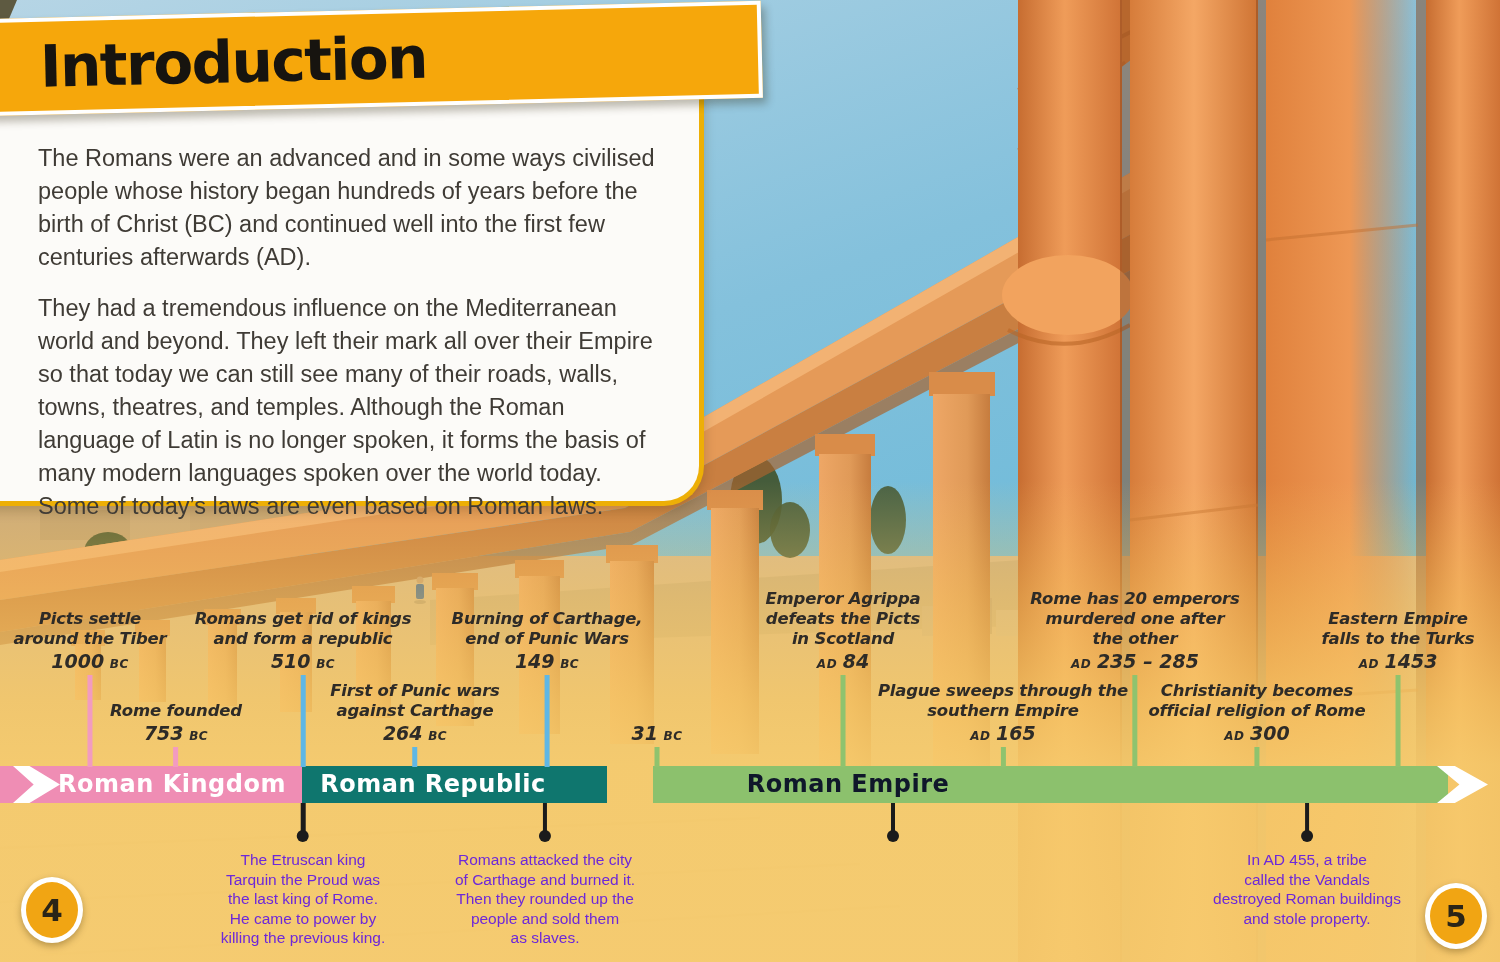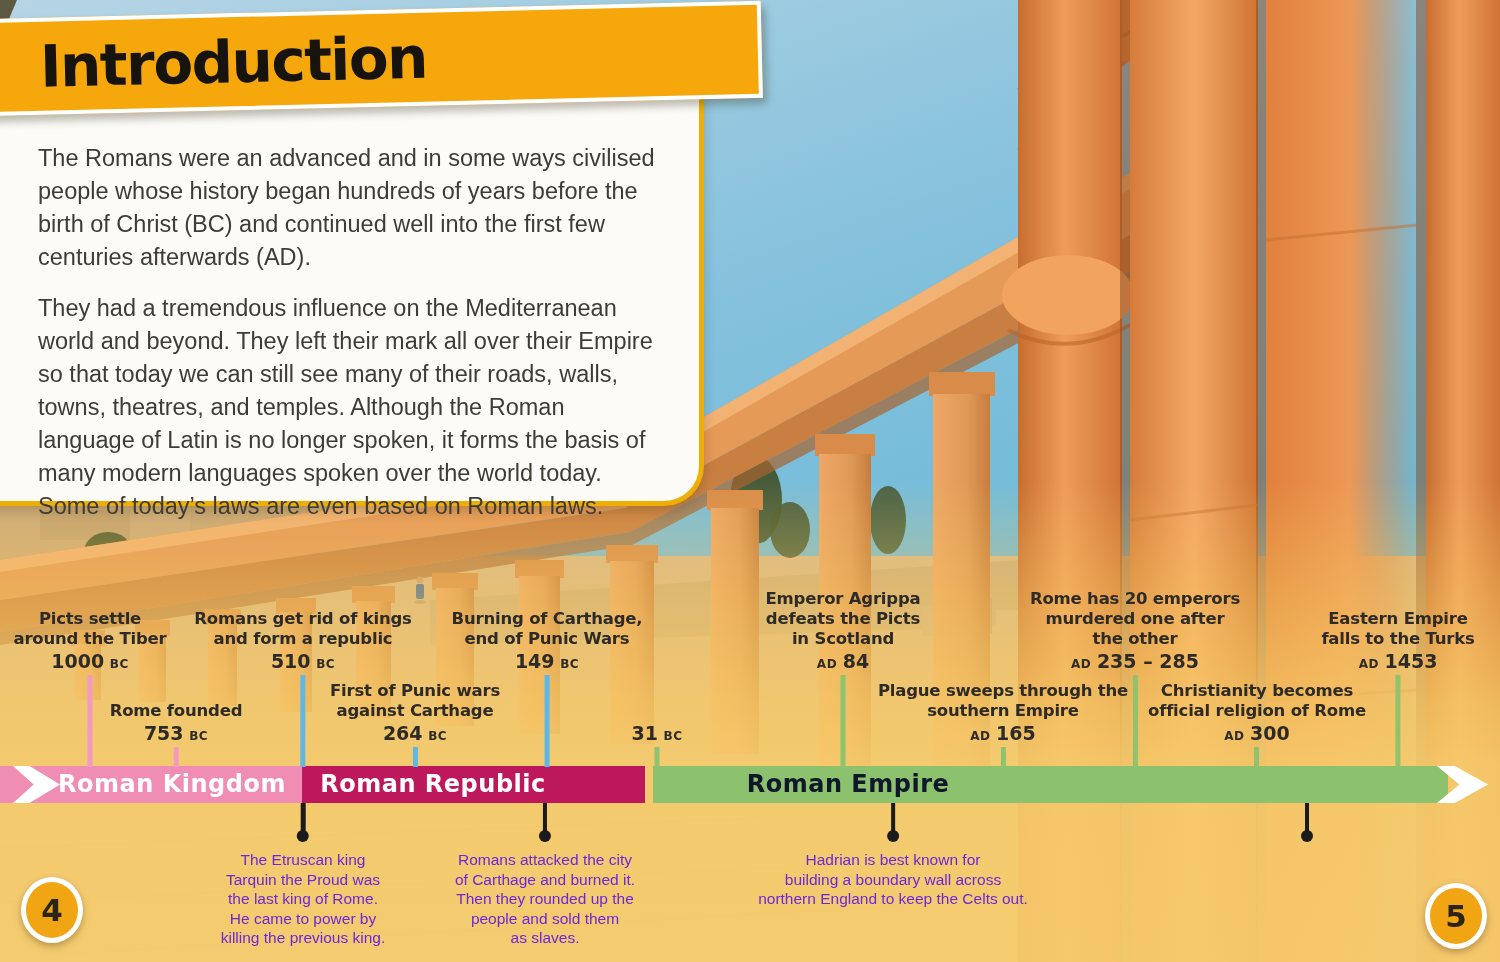--- a/index.html
+++ b/index.html
@@ -31,21 +31,21 @@
   .timeline{position:absolute;left:0;top:0;width:1500px;height:962px;z-index:5;pointer-events:none;}
   .bands{position:absolute;left:0;top:766px;width:1500px;height:37px;}
   .band{position:absolute;top:0;height:37px;}
   .band-label{position:absolute;top:0;transform:translateX(-50%);white-space:nowrap;
     font-family:"DejaVu Sans",sans-serif;font-weight:bold;font-size:24px;line-height:37px;letter-spacing:.5px;}
   .chevron{position:absolute;top:766px;height:37px;background:#ffffff;
     clip-path:polygon(0% 0%,35% 0%,100% 50%,35% 100%,0% 100%,44% 50%);}
   .chevron-left{left:13px;width:47px;}
   .chevron-right{left:1437px;width:51px;}
   .event{position:absolute;bottom:195px;transform:translateX(-50%);
-    display:flex;flex-direction:column;align-items:center;}
+    display:flex;flex-direction:column;align-items:center;font-style:italic;}
   .ev-lines{text-align:center;white-space:nowrap;font-family:"DejaVu Sans",sans-serif;
     font-weight:bold;font-size:16.5px;line-height:20px;letter-spacing:-.2px;color:#2e2b27;}
   .ev-lines span{display:block;}
   .ev-date{margin:1px 0 3px 0;white-space:nowrap;font-family:"DejaVu Sans",sans-serif;
     font-weight:bold;color:#2e2b27;}
   .ev-date .num{font-size:19px;}
   .ev-date .era{font-size:12px;letter-spacing:.5px;}
   .ev-tick{width:5px;}
   .tier-upper .ev-tick{height:92px;}
   .tier-lower .ev-tick{height:20px;}
@@ -219,21 +219,21 @@
 
   <div class="title-banner">
     <h1>Introduction</h1>
   </div>
 
   <div class="timeline">
     <div class="bands">
         <div class="band" style="left: 0px; width: 361px; background: rgb(239, 141, 180);">
           <span class="band-label" style="left: 172px; color: rgb(255, 255, 255);">Roman Kingdom</span>
         </div>
-        <div class="band" style="left: 302px; width: 305px; background: #be185d; padding-left: 38px;">
+        <div class="band" style="left: 302px; width: 305px; background: #0f766e;">
           <span class="band-label" style="left: 131px; color: rgb(255, 255, 255);">Roman Republic</span>
         </div>
         <div class="band" style="left: 653px; width: 795px; background: rgb(140, 193, 109);">
           <span class="band-label" style="left: 195px; color: #0f172a;">Roman Empire</span>
         </div>
       </div>
     <div class="chevron chevron-left"></div>
     <div class="chevron chevron-right"></div>
     <div>
         <div class="event tier-upper" style="left: 90px;">
@@ -341,29 +341,30 @@
             <span>Romans attacked the city</span>
             <span>of Carthage and burned it.</span>
             <span>Then they rounded up the</span>
             <span>people and sold them</span>
             <span>as slaves.</span>
           </div>
         </div>
         <div class="note" style="left: 893px;">
           <div class="note-tick"></div>
           <div class="note-dot"></div>
-          <div class="note-lines">
-            <span>Hadrian is best known for</span>
-            <span>building a boundary wall across</span>
-            <span>northern England to keep the Celts out.</span>
-          </div>
         </div>
         <div class="note" style="left: 1307px;">
           <div class="note-tick"></div>
           <div class="note-dot"></div>
+          <div class="note-lines">
+            <span>In AD 455, a tribe</span>
+            <span>called the Vandals</span>
+            <span>destroyed Roman buildings</span>
+            <span>and stole property.</span>
+          </div>
         </div>
       </div>
   </div>
 
   <div class="page-num page-num-left">
     <span>4</span>
   </div>
   <div class="page-num page-num-right">
     <span>5</span>
   </div>

